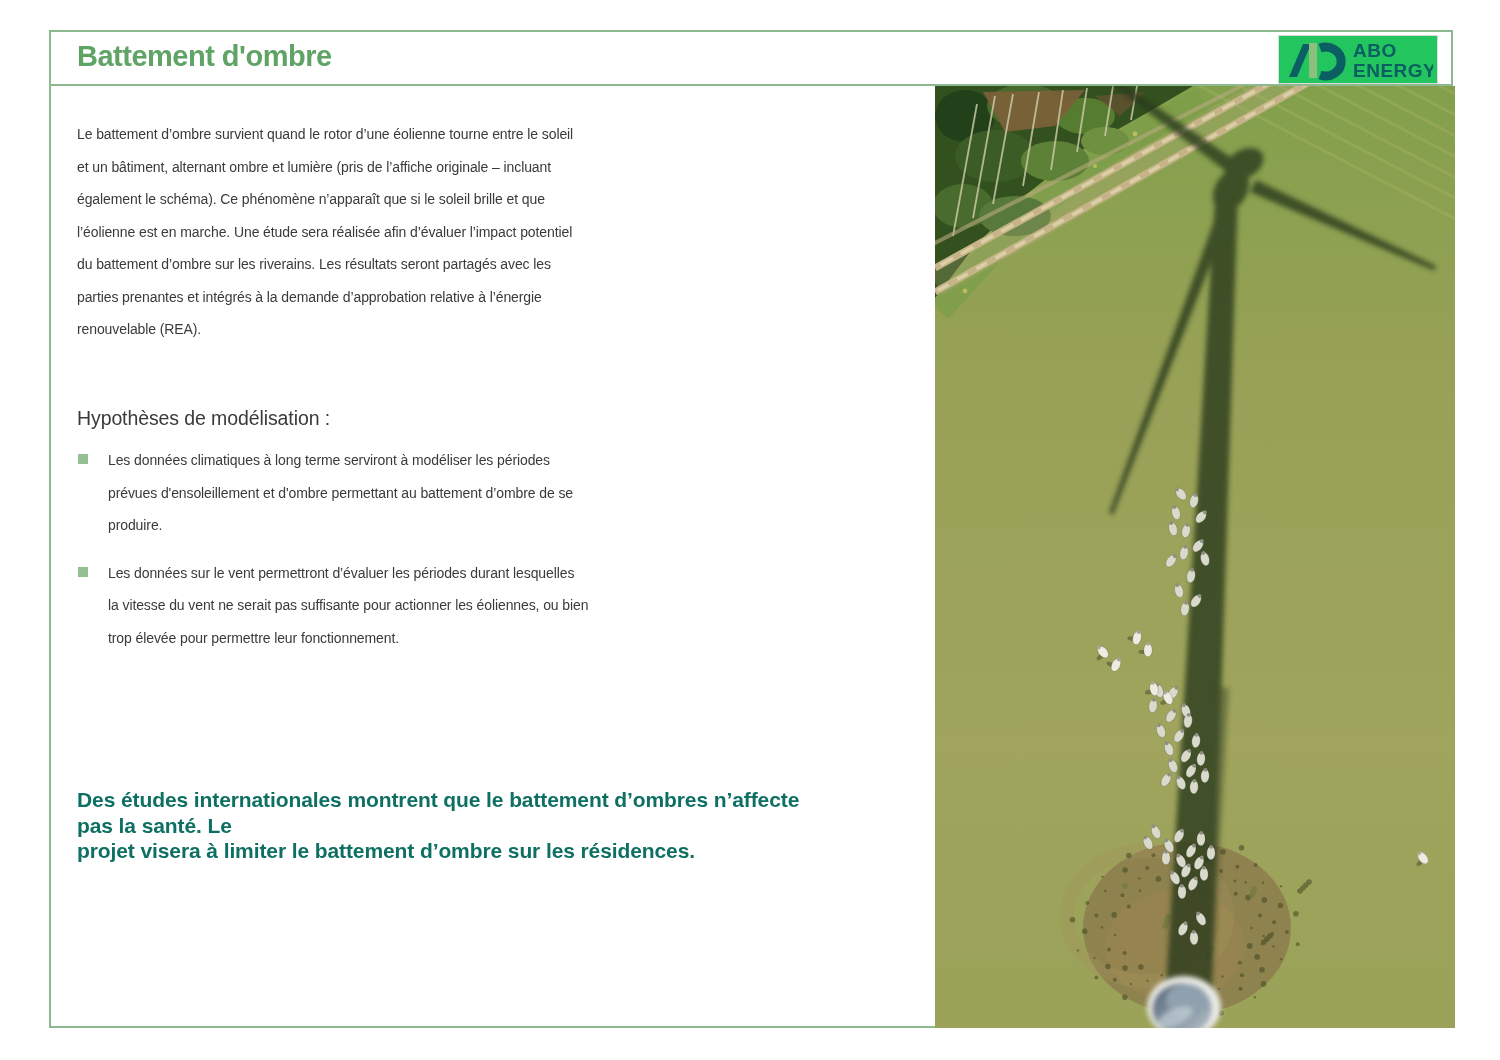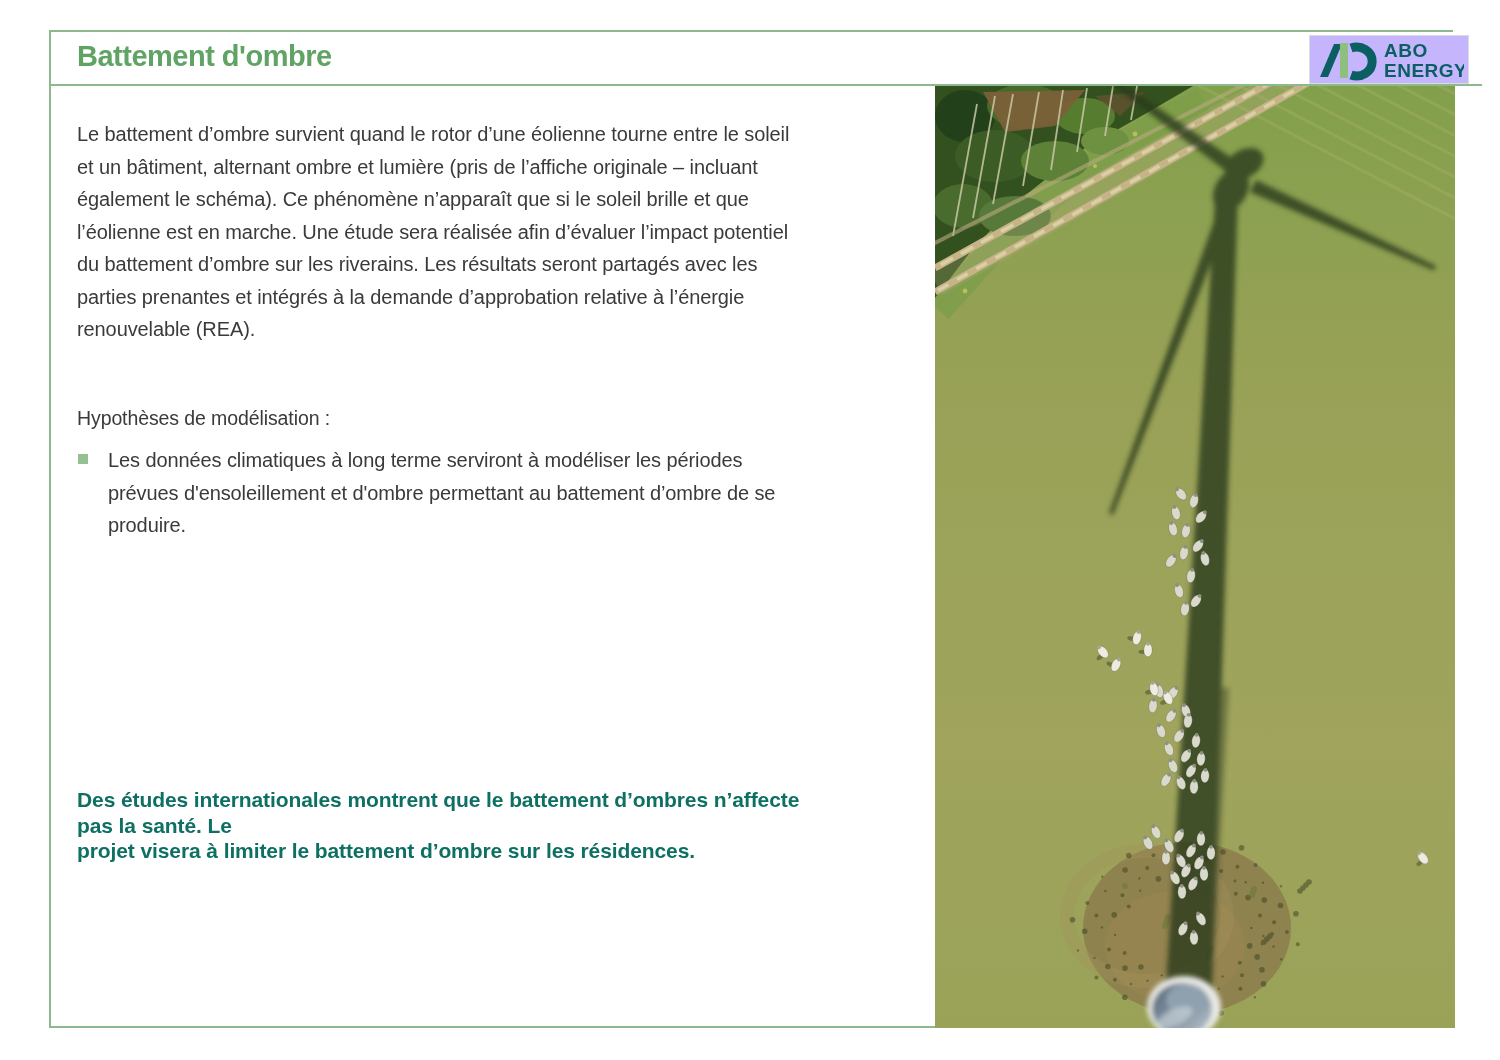--- a/index.html
+++ b/index.html
@@ -1,26 +1,26 @@
 <!DOCTYPE html>
 <html style="--accent-border: #8db98f; --title-green: #5fa365; --bullet-green: #94c092; --conclusion-teal: #0e6f63; --logo-teal: #0b5f63; --logo-green: #8fbf7f;"><head>
 <meta charset="utf-8">
 <style>
   html,body{margin:0;padding:0;background:#ffffff;}
   body{width:1500px;height:1060px;position:relative;overflow:hidden;
        font-family:"Liberation Sans",sans-serif;color:#3a3a3a;}
   .frame{position:absolute;left:49px;top:30px;width:1404px;height:998px;
          border:2px solid var(--accent-border);background:#ffffff;box-sizing:border-box;}
   .header{position:absolute;left:0;top:0;width:100%;height:52px;
-          border-bottom:2px solid var(--accent-border);background:#fff;z-index:5;padding-left:31px;}
+          border-bottom:2px solid var(--accent-border);background:#fff;z-index:5;}
   .page-title{position:absolute;left:26px;top:8px;font-size:29px;font-weight:bold;
               letter-spacing:-0.5px;color:var(--title-green);white-space:nowrap;}
-  .logo-box{position:absolute;right:13px;top:3px;width:158px;height:47px;background:#c4b5fd;
+  .logo-box{position:absolute;right:13px;top:3px;width:158px;height:47px;background:#22c55e;
             border:1px solid #dcdcdc;display:flex;align-items:center;justify-content:center;z-index:6;}
-  .body-text{white-space:pre-line;font-size:20px;line-height:32.5px;letter-spacing:-0.1px;}
+  .body-text{white-space:pre-line;font-size:14px;line-height:32.5px;letter-spacing:-0.1px;}
   .intro{position:absolute;left:26px;top:86px;width:740px;}
   .section-heading{position:absolute;left:26px;top:375px;font-size:19.5px;font-weight:normal;
                    letter-spacing:-0.1px;}
   .bullets{position:absolute;left:26px;top:412px;width:740px;list-style:none;margin:0;padding:0;}
   .bullets li{position:relative;padding-left:31px;margin-bottom:15px;}
   .bullets li .sq{position:absolute;left:1px;top:10px;width:10px;height:10px;
                   background:var(--bullet-green);}
   .conclusion{position:absolute;left:26px;top:755px;width:760px;white-space:pre-line;
               font-size:21px;line-height:25.5px;font-weight:bold;color:var(--conclusion-teal);
               letter-spacing:-0.1px;}
@@ -56,20 +56,26 @@
 renouvelable (REA).</div>
 
   <div class="section-heading">Hypothèses de modélisation :</div>
 
   <ul class="bullets">
     <li>
       <span class="sq"></span>
       <span class="body-text">Les données climatiques à long terme serviront à modéliser les périodes
 prévues d'ensoleillement et d'ombre permettant au battement d’ombre de se
 produire.</span>
+    </li>
+    <li>
+      <span class="sq"></span>
+      <span class="body-text">Les données sur le vent permettront d’évaluer les périodes durant lesquelles
+la vitesse du vent ne serait pas suffisante pour actionner les éoliennes, ou bien
+trop élevée pour permettre leur fonctionnement.</span>
     </li>
   </ul>
 
   <div class="conclusion">Des études internationales montrent que le battement d’ombres n’affecte pas la santé. Le
 projet visera à limiter le battement d’ombre sur les résidences.</div>
 
   <div class="photo">
     <svg width="520" height="942" viewBox="0 0 520 942">
       <defs>
         <linearGradient id="grass" x1="0" y1="0" x2="0" y2="1">

